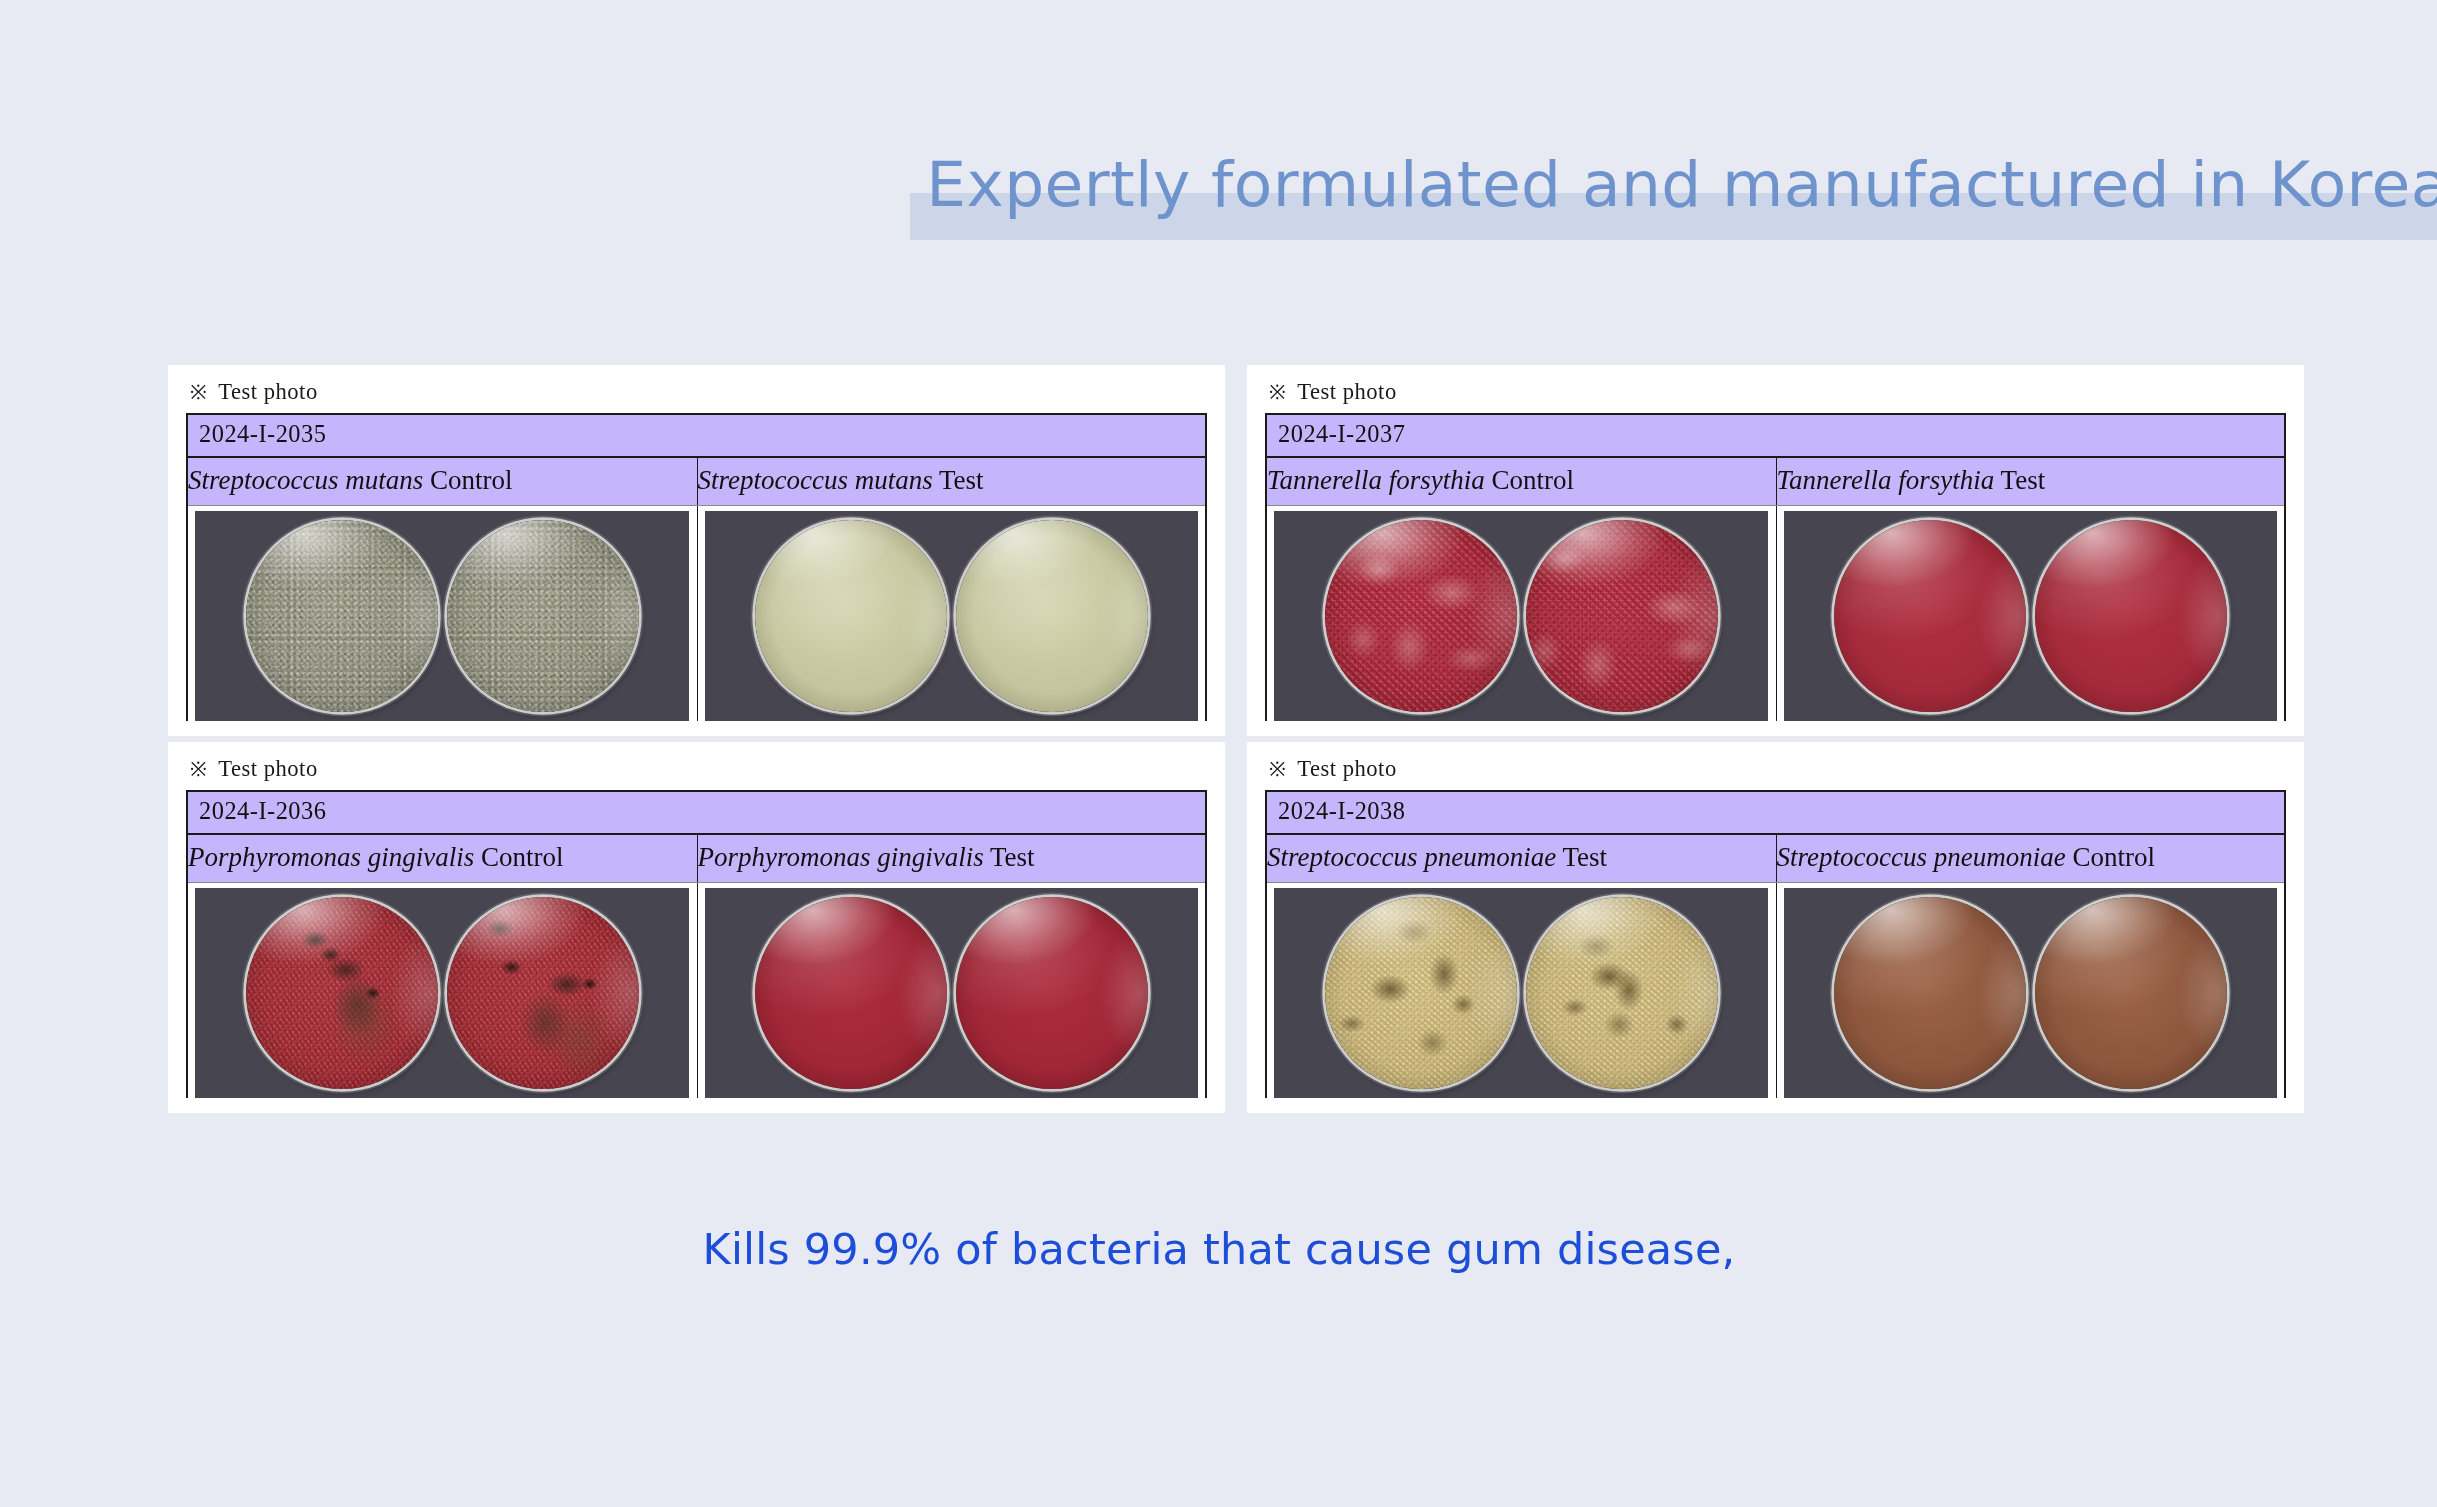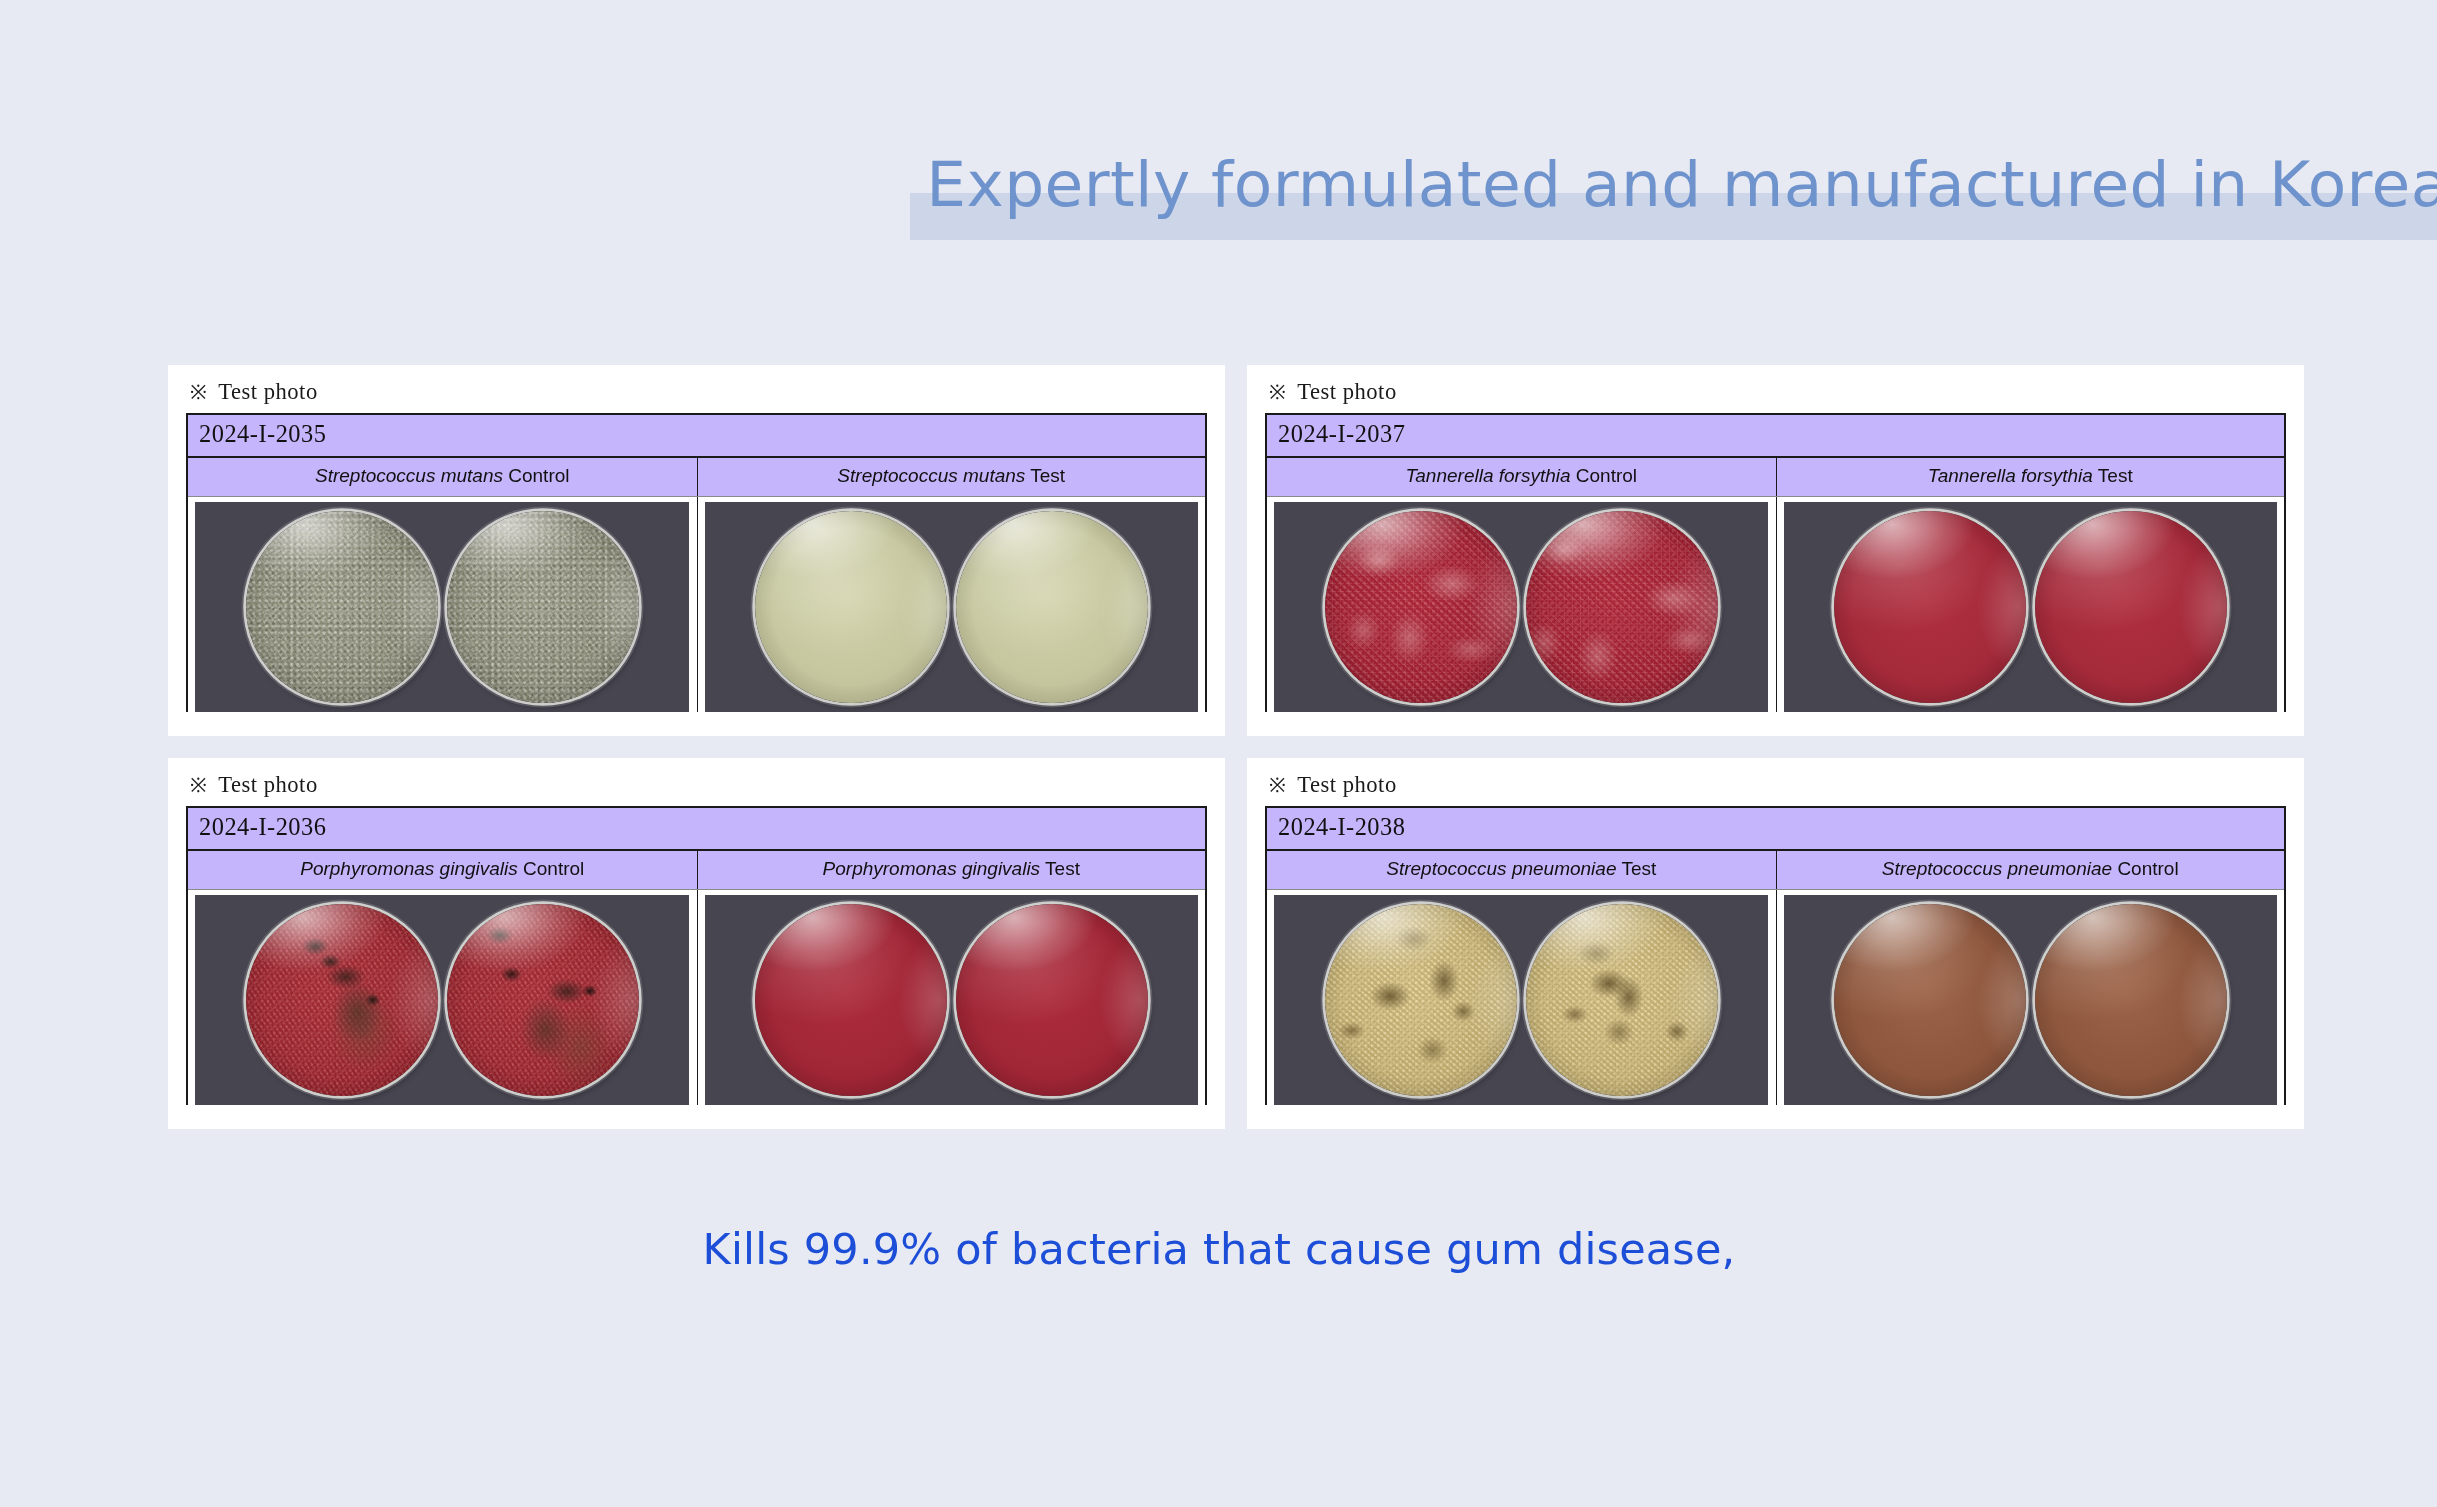--- a/index.html
+++ b/index.html
@@ -54,21 +54,21 @@
   #panel-grid {
     position: absolute;
     left: 168px;
     top: 365px;
     width: 2099px;
     height: 760px;
     display: grid;
     grid-template-columns: 1057px 1057px;
     grid-template-rows: 371px 371px;
     column-gap: -14.5px;
-    gap: 22px 22px;
+    gap: 6px 22px;
   }
   .doc-panel {
     background: #ffffff;
     position: relative;
     overflow: hidden;
     box-sizing: border-box;
     padding: 0;
   }
   .panel-note {
     font-family: "Liberation Serif", serif;
@@ -96,23 +96,22 @@
     font-size: 24.4px;
     color: #111;
     letter-spacing: 0.5px;
   }
   .header-row {
     display: flex;
     border-bottom: 0.9px solid #8a8a8a;
   }
   .header-cell {
     flex: 1 1 50%;
-    text-align: center;
-    font-family: Liberation Sans, sans-serif;
-    font-size: 19px;
+    font-family: Liberation Serif, serif;
+    font-size: 27px;
     color: #111;
     padding: 7.2px 0 8.1px 0;
     box-sizing: border-box;
     white-space: nowrap;
   }
   .header-cell + .header-cell {
     border-left: 1.8px solid #1a1a1a;
   }
   .header-cell i {
     font-style: italic;

